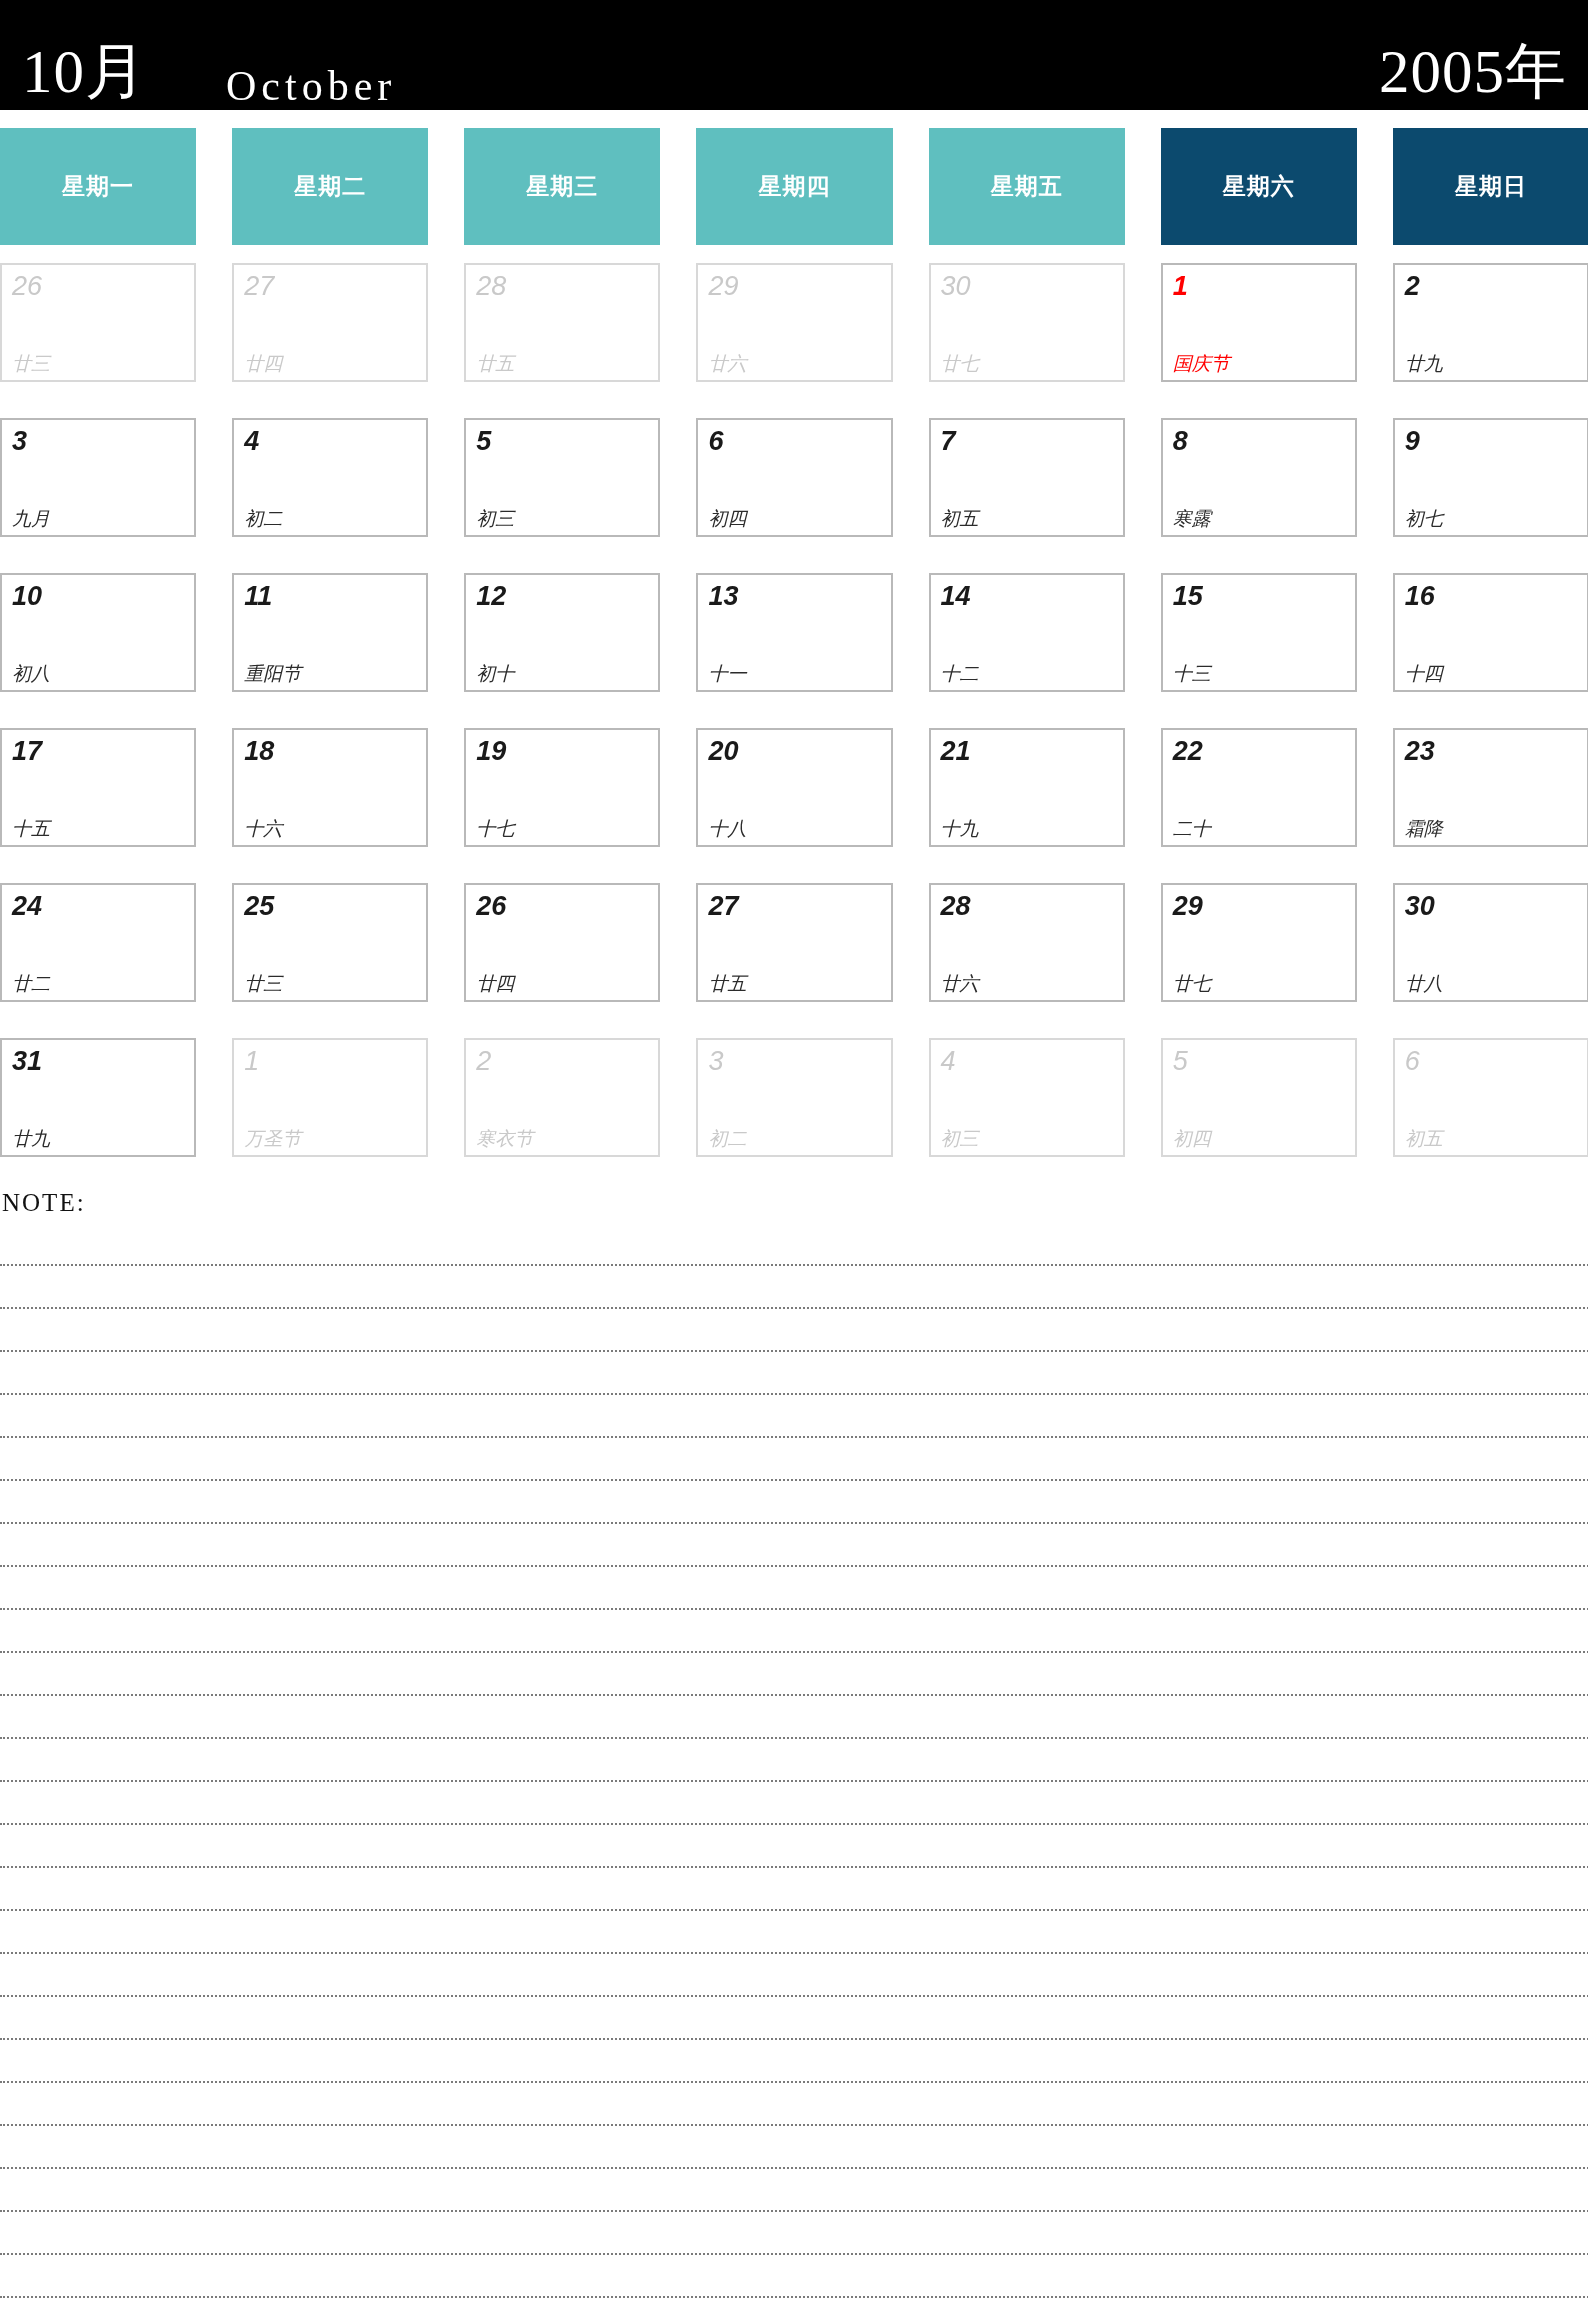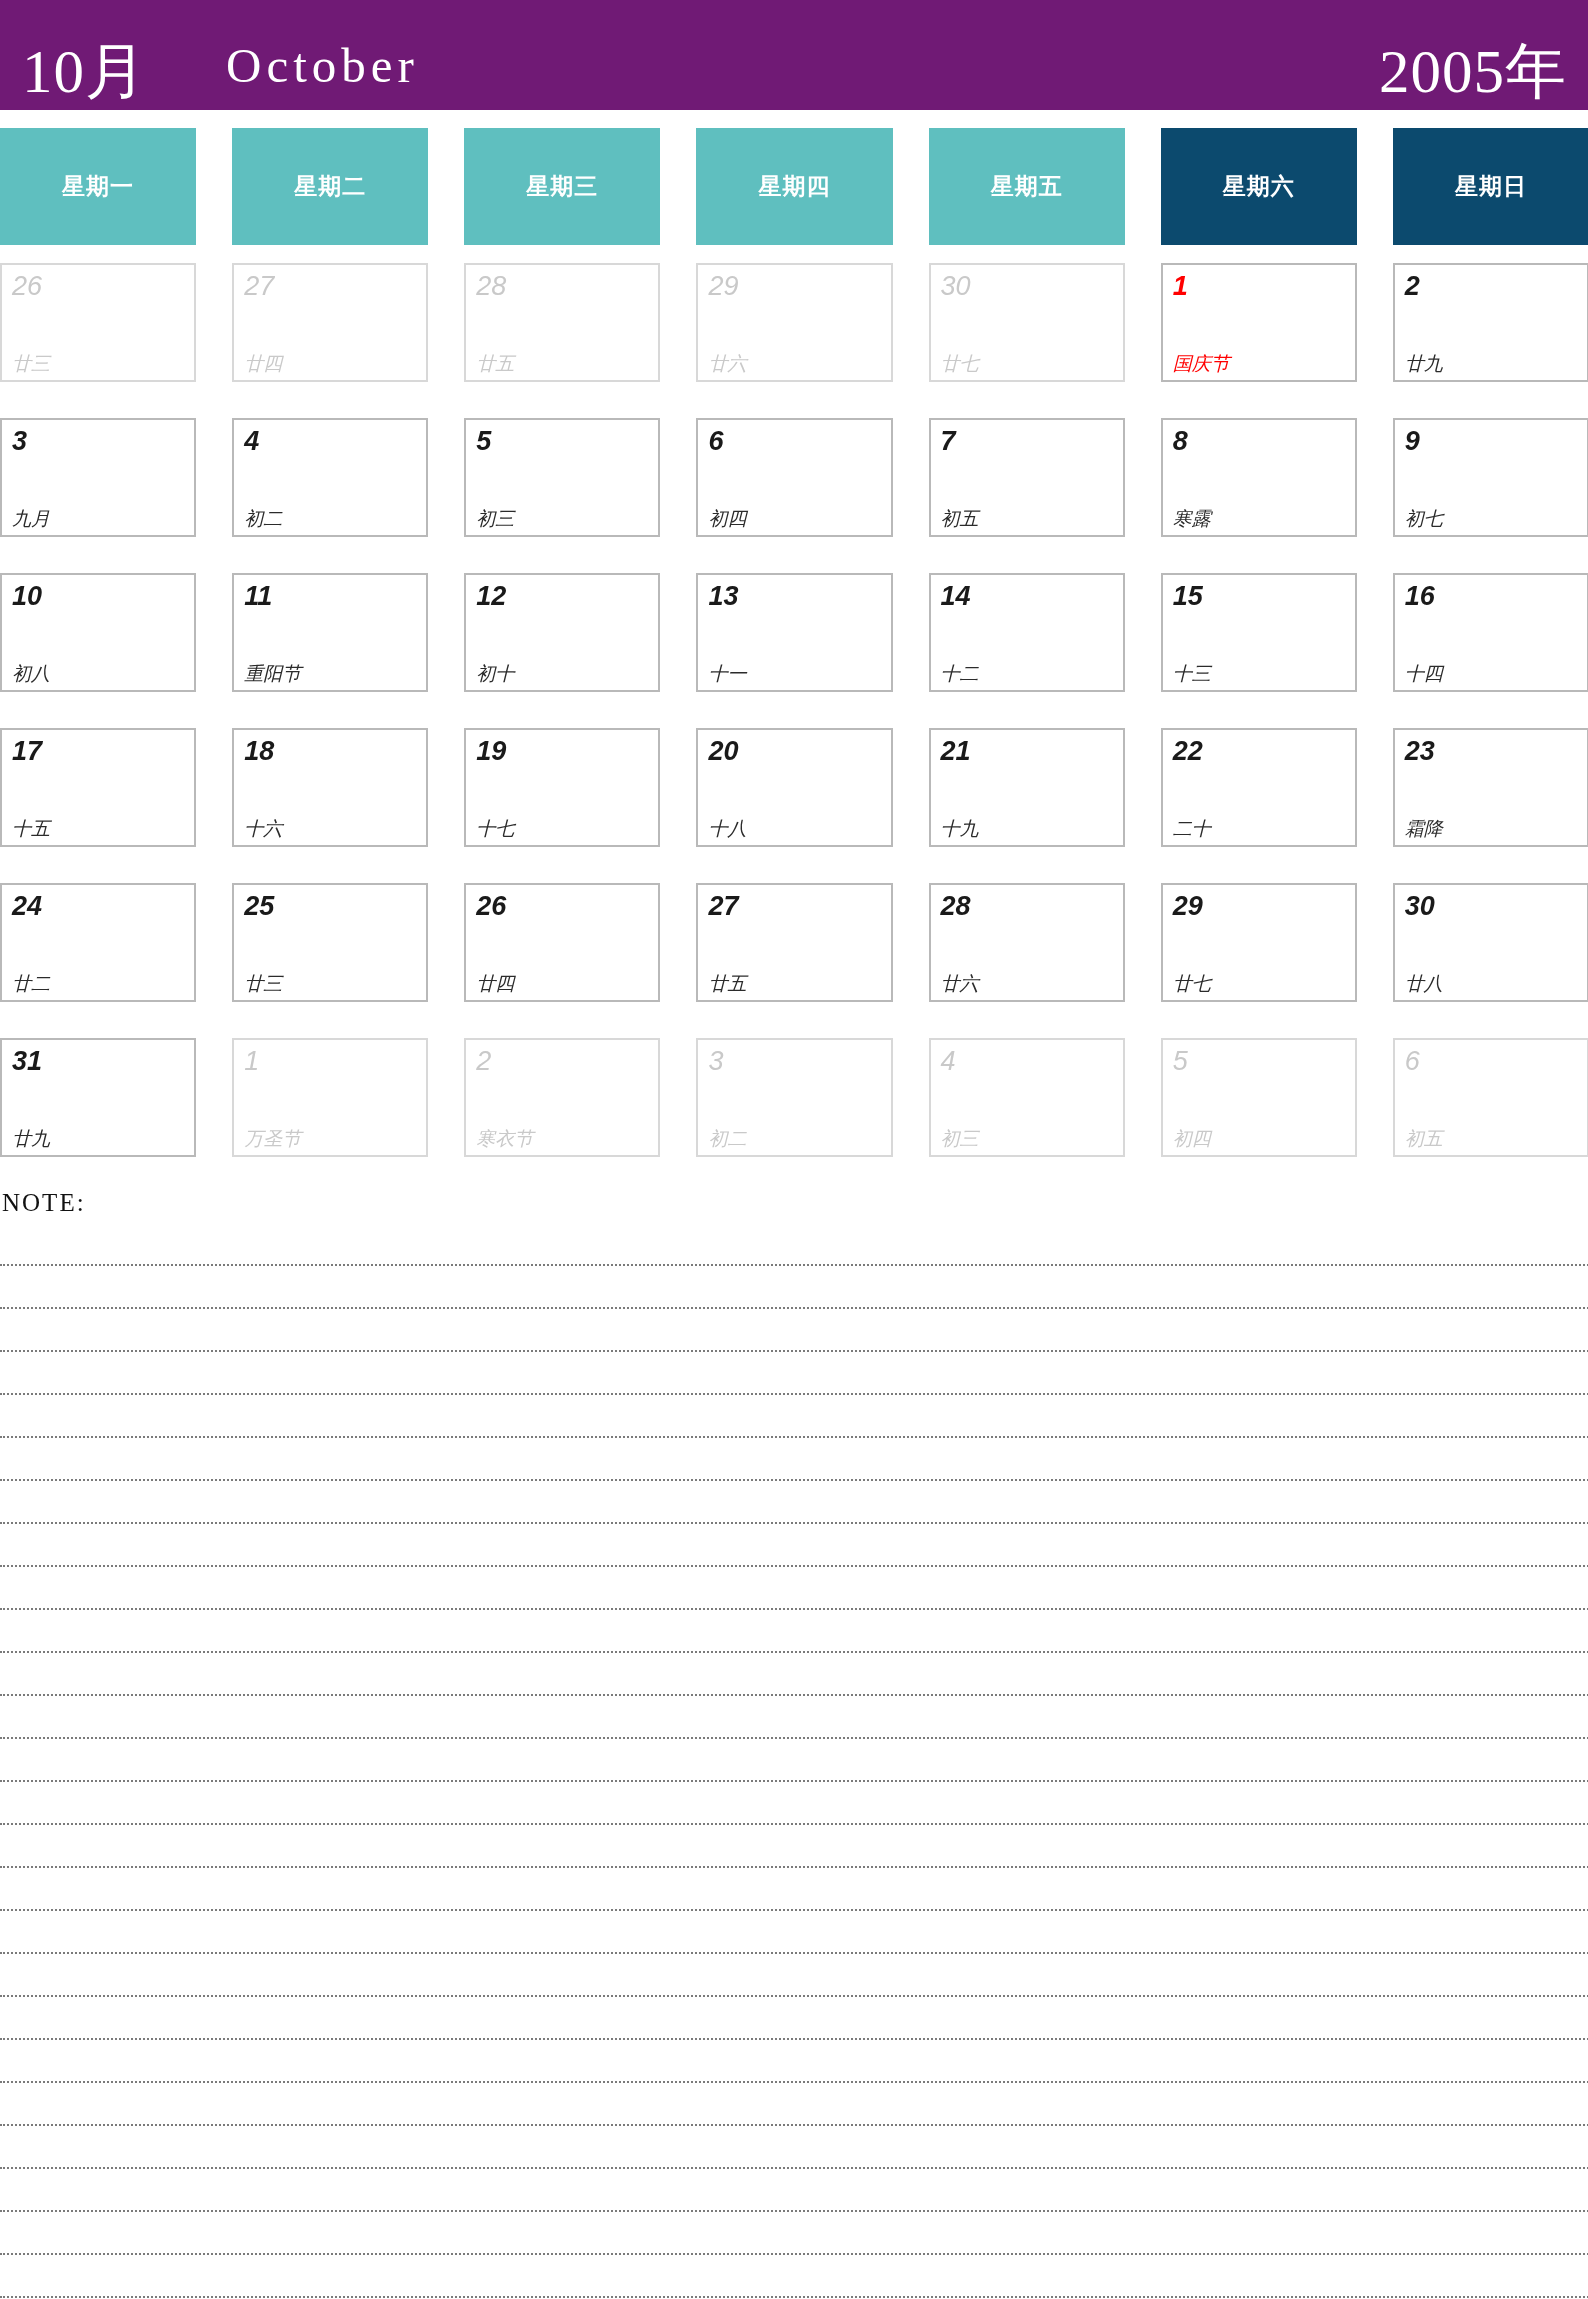--- a/index.html
+++ b/index.html
@@ -11,39 +11,39 @@
     width: 1589px;
     height: 2300px;
     font-family: "Liberation Serif", "DejaVu Serif", serif;
     position: relative;
     overflow: hidden;
   }
 
   
   #banner {
     height: 110px;
-    background: #701a75;
+    background: #000000;
     position: relative;
   }
   #banner .month-cn {
     position: absolute;
     left: 22px;
     bottom: 8px;
     color: #ffffff;
     font-size: 61px;
     line-height: 1;
     font-family: "Liberation Serif", "DejaVu Serif", serif;
     letter-spacing: 1px;
   }
   #banner .month-en {
     position: absolute;
     left: 226px;
-    bottom: 20px;
+    bottom: 3px;
     color: #ffffff;
-    font-size: 49px;
+    font-size: 42px;
     line-height: 1;
     letter-spacing: 5px;
     font-family: "Liberation Serif", "DejaVu Serif", serif;
   }
   #banner .year {
     position: absolute;
     right: 22px;
     bottom: 8px;
     color: #ffffff;
     font-size: 61px;

